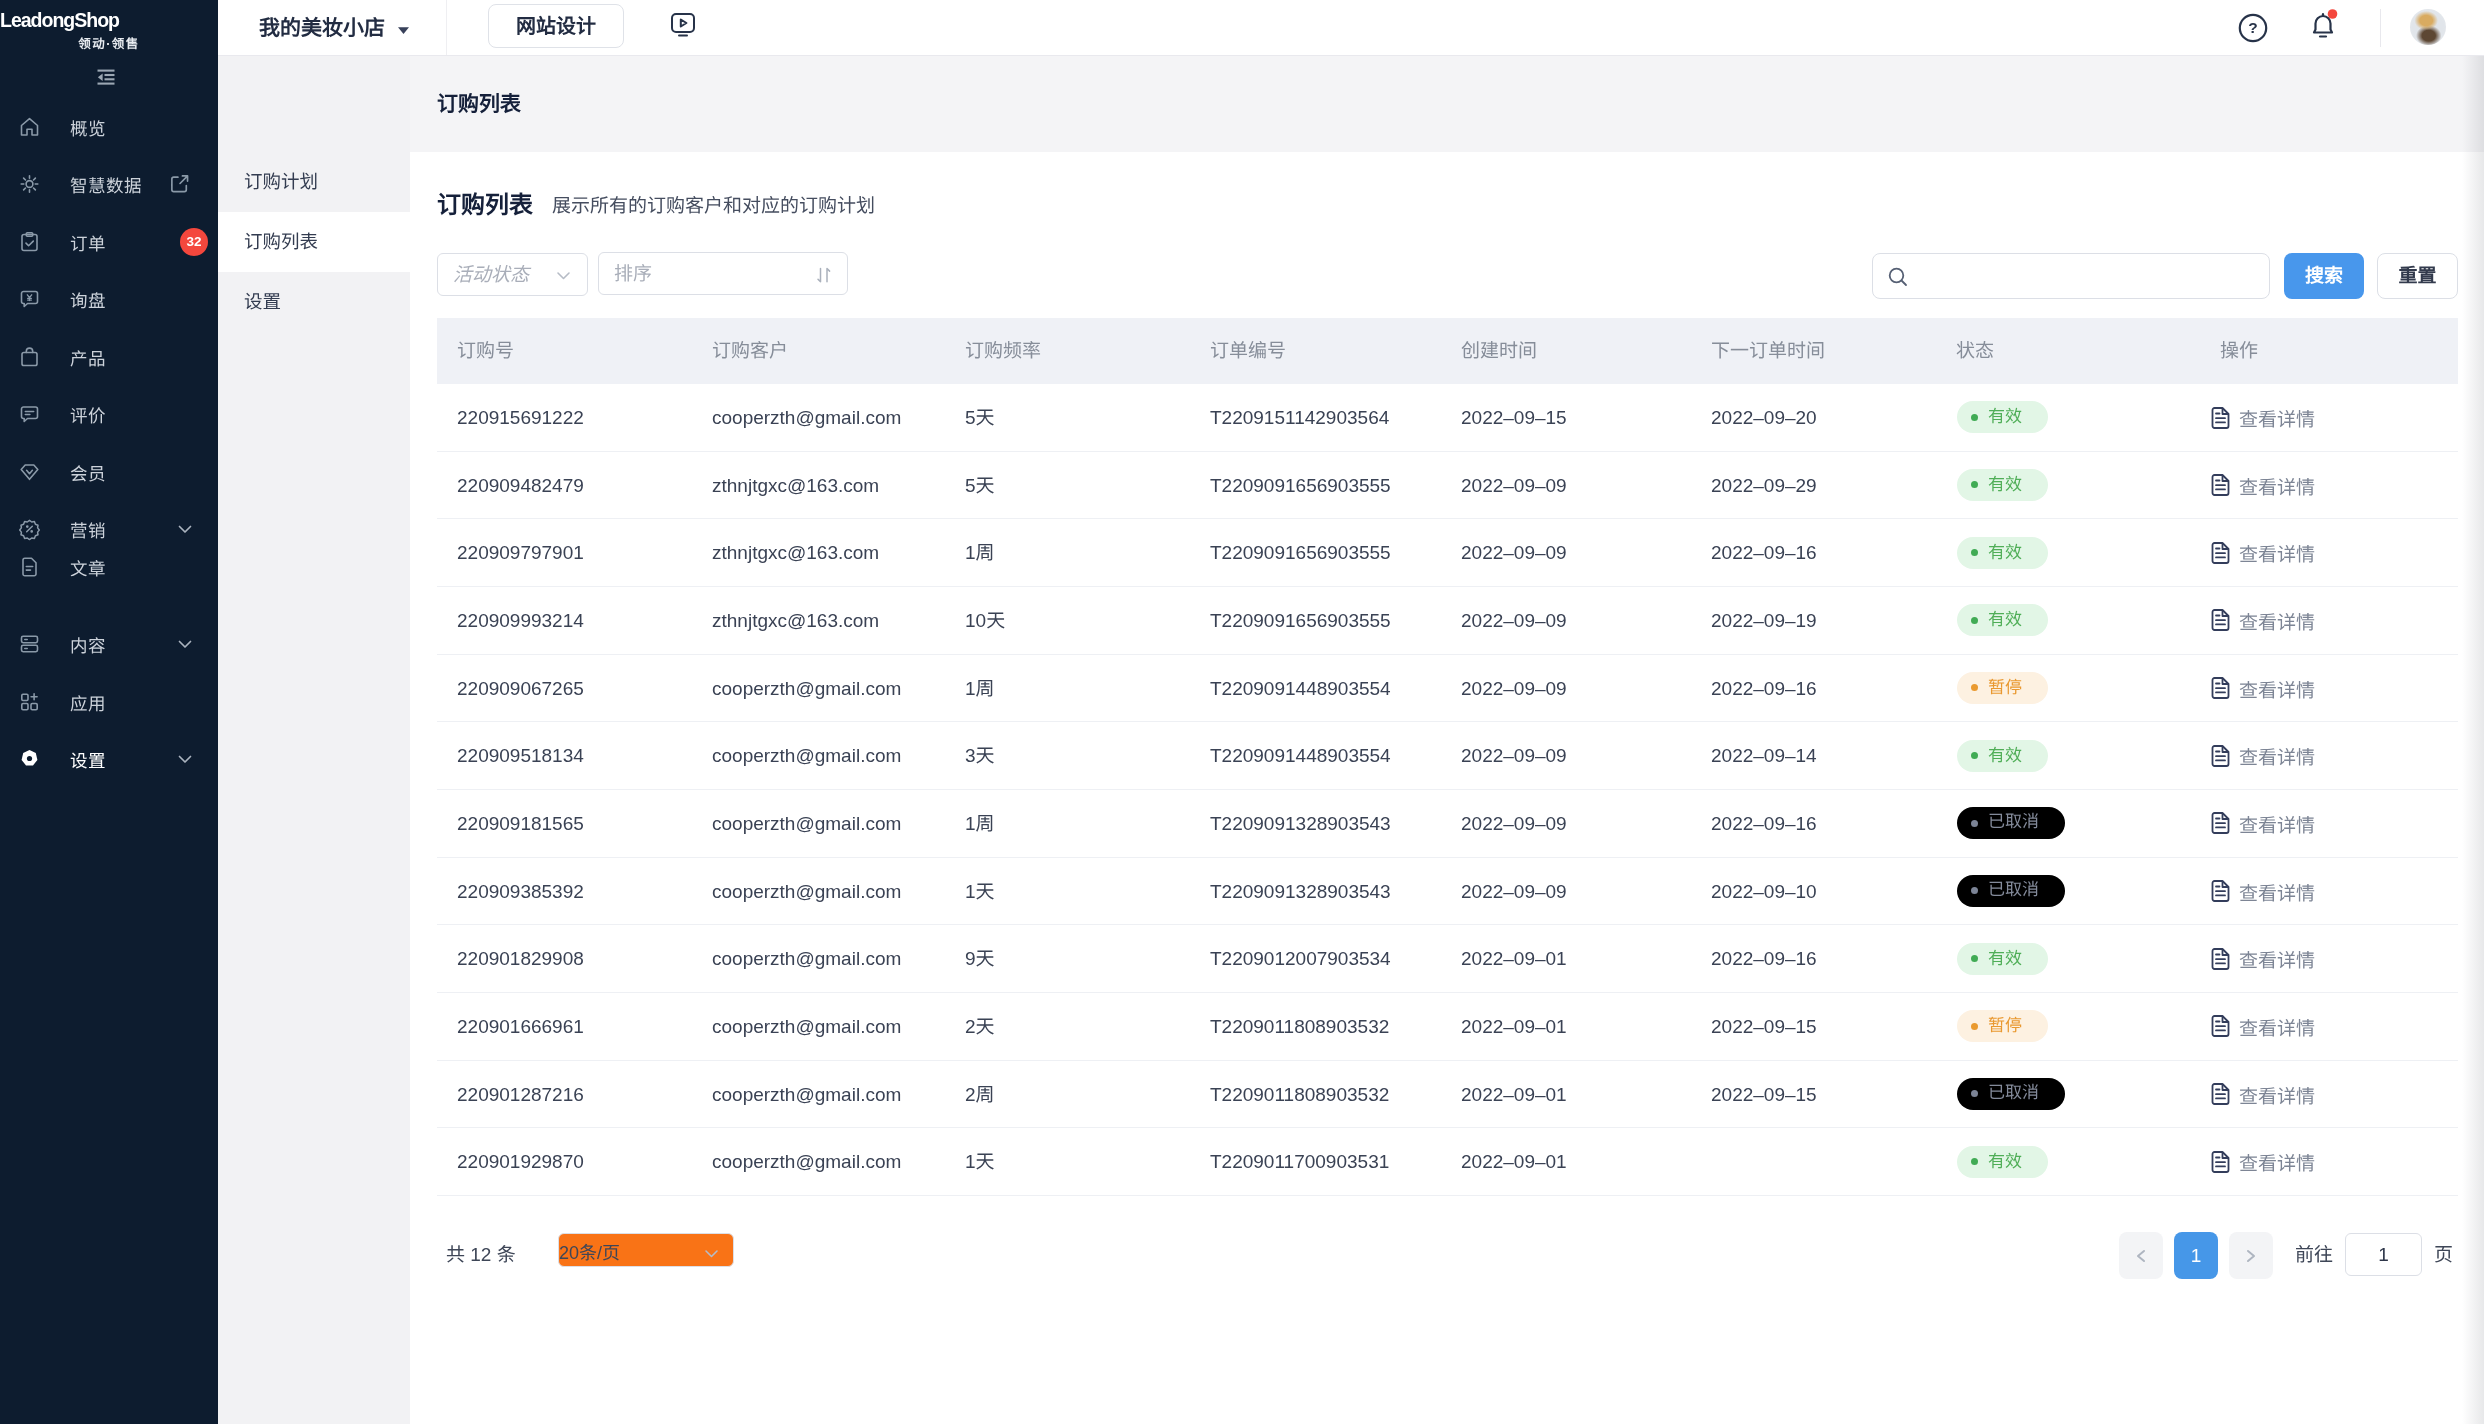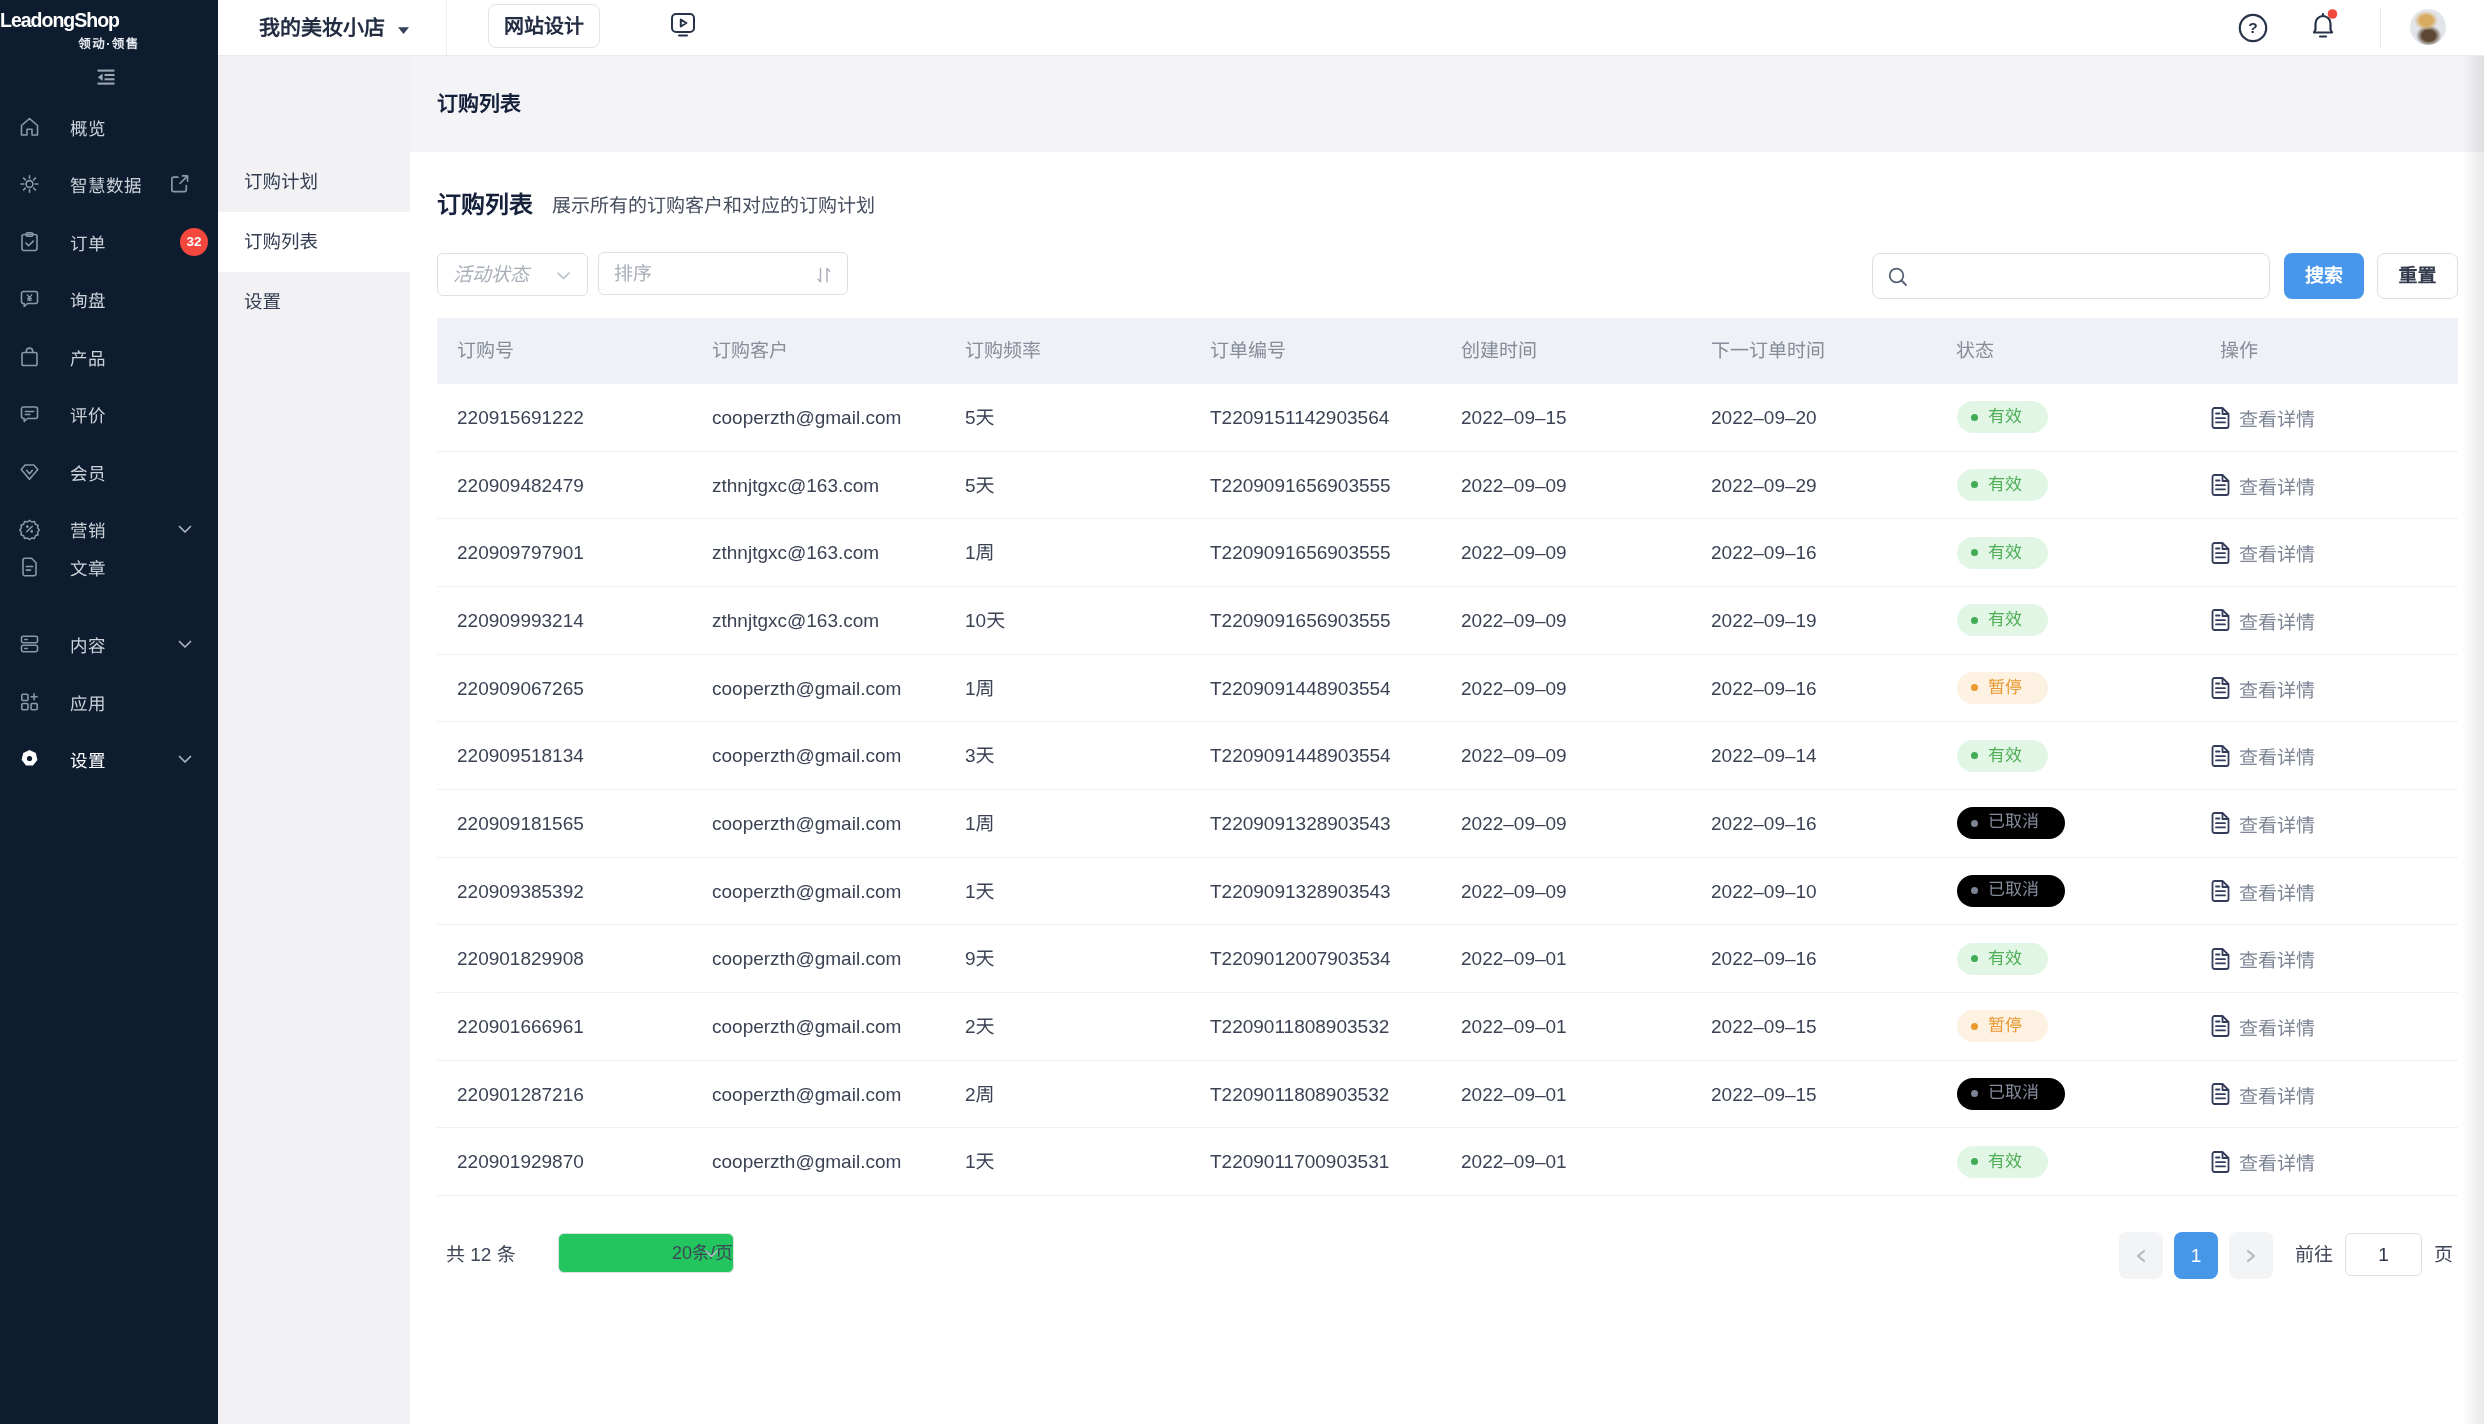--- a/index.html
+++ b/index.html
@@ -12,21 +12,21 @@
   #collapse { left:97px; top:69px; }
   .mitem { left:0; width:218px; height:57.5px; }
   .mico { position:absolute; left:18px; top:50%; transform:translateY(-50%); }
   .mtxt { position:absolute; left:70px; top:50%; transform:translateY(-50%); font-size:17.5px; color:#ccd2da; letter-spacing:0.5px;}
   .chev { position:absolute; left:177px; top:50%; transform:translateY(-50%); }
   .badge { position:absolute; left:180px; top:50%; transform:translateY(-50%); width:28px; height:28px; border-radius:50%; background:#f4473d; color:#fff; font-size:13.5px; text-align:center; line-height:28px; font-weight:700;}
   
   #topbar { left:218px; top:0; width:2266px; height:56px; background:#fff; border-bottom:1px solid #e9e9ee; }
   #shopname { left:41px; top:0; height:55px; line-height:55px; font-size:21px; color:#222c42; font-weight:600; }
   #vdiv1 { left:228px; top:0; width:1px; height:55px; background:#efeff2; }
-  #btn-design { left:270px; top:4px; width:112px; height:44px; border:1px solid #dfe2e8; border-radius:8px; text-align:center; line-height:42px; font-size:20px; color:#222c42; font-weight:600; background:#fff;}
+  #btn-design { left:270px; top:4px; width:136px; height:44px; border:1px solid #dfe2e8; border-radius:8px; text-align:center; line-height:42px; font-size:20px; color:#222c42; font-weight:600; background:#fff;}
   #vico { left:450px; top:9px; }
   #hico { left:2018px; top:11px; }
   #bico { left:2086px; top:8px; }
   #vdiv2 { left:2162px; top:9px; width:1px; height:38px; background:#e8e8ed; }
   #avatar { left:2192px; top:9px; width:36px; height:36px; border-radius:50%; background:radial-gradient(42% 34% at 45% 32%, #d9ab61 0 42%, rgba(216,169,95,0) 78%), radial-gradient(44% 36% at 52% 74%, #5d4733 0 42%, rgba(93,71,51,0) 80%), radial-gradient(circle, #e1e5ea 0 60%, #e9ecef 100%); }
   
   #snav2 { left:218px; top:56px; width:192px; height:1368px; background:#f2f2f4; }
   #snav2hdr { left:0; top:0; width:192px; height:96px; background:#e9e9eb; font-size:21px; font-weight:700; color:#15203a; line-height:96px; padding-left:26px; }
   .s2item { left:0; width:192px; height:60px; font-size:18.5px; color:#333c50; line-height:60px; padding-left:26px; background:#f2f2f4;}
   #s2a { top:96px; }
@@ -58,21 +58,21 @@
   .pill::before { content:""; position:absolute; left:13.5px; top:12.5px; width:7px; height:7px; border-radius:50%; }
   .pg { background:#e2f6e6; color:#4fae57; } .pg::before { background:#41ab55; }
   .po { background:#fdf1e1; color:#e9982f; } .po::before { background:#ea9a2f; }
   .pc { background:#000000; color:#848b9b;font-family:Liberation Mono, monospace; } .pc::before { background:#7c8496; }
   .op { position:absolute; left:1773px; top:0; height:67px; display:flex; align-items:center; }
   .op svg { margin-right:8px; }
   .op span { font-size:19px; color:#7d8595; }
   
   #foot { position:absolute; left:0; top:1044px; width:2074px; height:228px; }
   #total { left:36px; top:43px; font-size:19px; color:#3e4657; }
-  #psel { left:148px; top:37px; width:176px; height:40px; border:1px solid #dcdfe6; border-radius:6px; background:#22c55e; text-align:right; line-height:38px; font-size:18px; color:#3e4657;}
+  #psel { left:148px; top:37px; width:176px; height:34px; border:1px solid #dcdfe6; border-radius:6px; background:#f97316; text-align:left; line-height:38px; font-size:18px; color:#3e4657;}
   .pbtn { top:36px; width:44px; height:47px; border-radius:8px; background:#f3f4f6; }
   #pprev { left:1709px; } #pnext { left:1819px; }
   #pcur { left:1764px; top:36px; width:44px; height:47px; border-radius:8px; background:#4697e8; color:#fff; font-size:19px; text-align:center; line-height:47px; }
   #goto { left:1885px; top:43px; font-size:19px; color:#3e4657; }
   #pinput { left:1935px; top:37px; width:77px; height:43px; border:1px solid #dcdfe6; border-radius:6px; background:#fff; text-align:center; line-height:41px; font-size:19px; color:#2e3649;}
   #pye { left:2024px; top:43px; font-size:19px; color:#3e4657; }
   #redge { left:2462px; top:56px; width:22px; height:1368px; background:linear-gradient(to right, rgba(20,25,40,0), rgba(20,25,40,0.10)); }
 </style>
 </head>
 <body>

